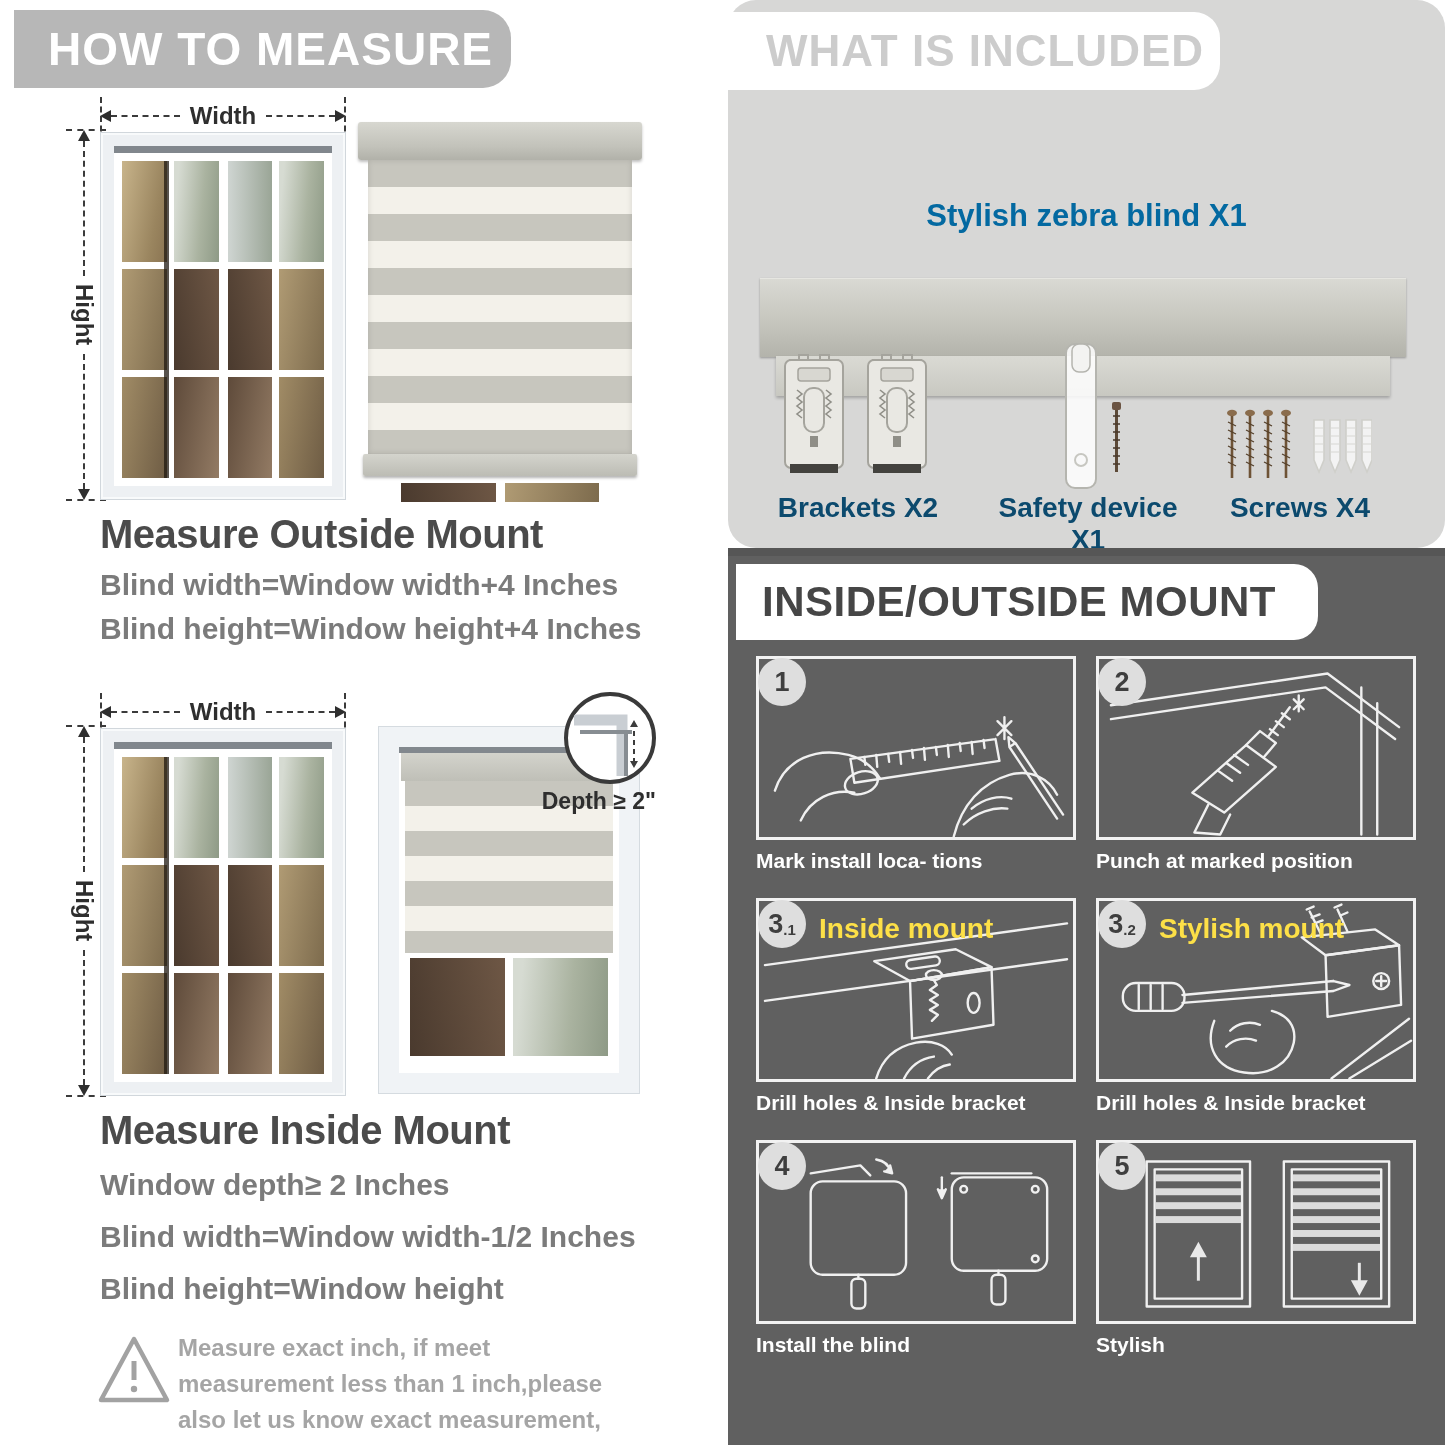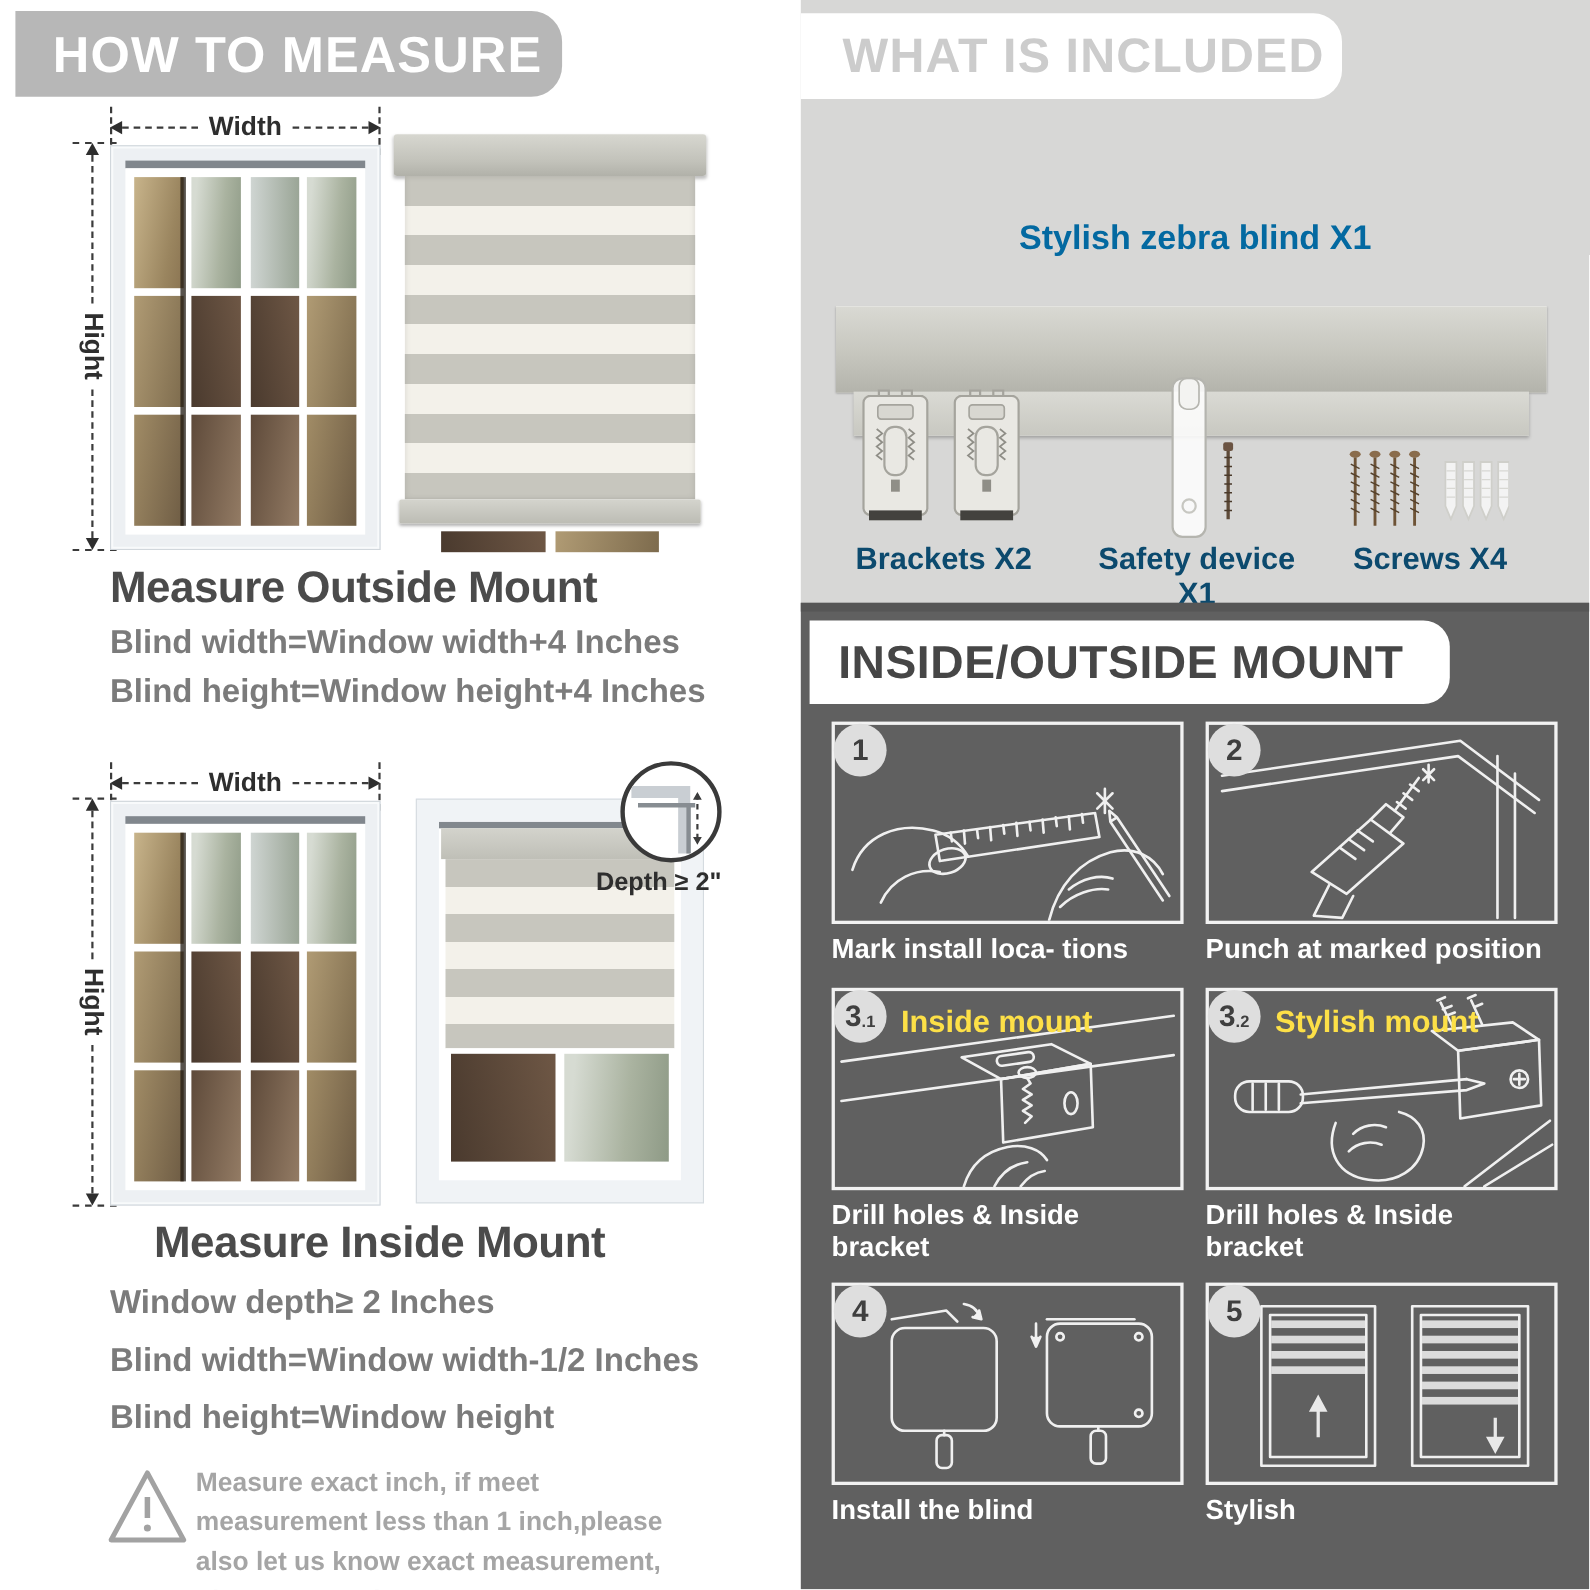--- a/index.html
+++ b/index.html
@@ -73,21 +73,21 @@
   .magnifier{position:absolute;left:186px;top:-34px;width:92px;height:92px;border-radius:50%;
      background:#fff;border:4px solid #3a3a3a;box-sizing:border-box;z-index:5;overflow:hidden;}
   .depth-label{position:absolute;right:-16px;top:62px;font-size:23px;font-weight:bold;color:#2e2e2e;white-space:nowrap;z-index:6;}
 
   .sec-title{position:absolute;font-size:40px;font-weight:bold;color:#4b4b4b;letter-spacing:-.5px;}
   .sec-line{position:absolute;font-size:30px;font-weight:bold;color:#7b7b7b;}
   .warn-text{position:absolute;font-size:24px;font-weight:bold;color:#a5a5a5;line-height:36px;width:446px;}
 
   
   .right-panel{position:absolute;left:728px;top:0;right:0;bottom:0;}
-  .light-zone{position:absolute;left:0;right:0;top:0;height:548px;background:#d7d7d6;}
+  .light-zone{position:absolute;left:0;right:0;top:0;height:548px;background:#d7d7d6;border-radius:28px;}
   .wi-header{position:absolute;left:0;top:12px;width:492px;height:78px;background:#fff;
      border-radius:0 26px 26px 0;display:flex;align-items:center;padding-left:38px;box-sizing:border-box;
      color:#cccccc;font-size:44px;font-weight:bold;letter-spacing:1px;}
   .product-label{position:absolute;left:0;right:0;top:198px;text-align:center;
      font-size:31px;font-weight:bold;color:#0369a1;}
   .hr-top{position:absolute;left:32px;right:39px;top:278px;height:78px;
      background:linear-gradient(180deg,#d9d9d3,#c6c6be 55%,#b3b3ab);
      box-shadow:0 1px 2px rgba(0,0,0,.3);border-top:1px solid #e6e6e1;}
   .hr-lip{position:absolute;left:48px;right:55px;top:356px;height:40px;
      background:linear-gradient(180deg,#dadad4,#c8c8c1);box-shadow:0 2px 3px rgba(0,0,0,.25);}
@@ -98,21 +98,21 @@
   .iom-header{position:absolute;left:8px;top:8px;width:582px;height:76px;background:#fff;
      border-radius:0 24px 24px 0;display:flex;align-items:center;padding-left:26px;box-sizing:border-box;
      color:#464646;font-size:42px;font-weight:bold;letter-spacing:.5px;}
   .steps{position:absolute;left:28px;top:100px;width:662px;display:grid;
      grid-template-columns:320px 320px;column-gap:20px;}
   .panel{height:184px;border:3px solid #f2f2f2;position:relative;box-sizing:border-box;}
   .badge{position:absolute;top:-1px;left:-1px;width:48px;height:48px;border-radius:50%;background:#dedede;
      color:#3f3f3f;font-weight:bold;font-size:27px;display:flex;align-items:center;justify-content:center;z-index:2;}
   .badge .sub{font-size:15px;margin-top:10px;}
   .plabel{position:absolute;top:12px;left:60px;font-size:28px;font-weight:bold;color:#fde047;z-index:2;text-align:right;}
-  .caption{margin:9px 0 17px;font-size:25px;font-weight:bold;color:#fff;min-height:32px;}
+  .caption{margin:9px 0 17px;font-size:21px;font-weight:bold;color:#fff;min-height:32px;}
   .art{position:absolute;inset:0;width:100%;height:100%;}
 </style>
 </head>
 <body>
 
 <div class="canvas">
 
   <div class="abs" style="left:0;top:0;width:716px;height:1445px;">
 
     <div class="banner">HOW TO MEASURE</div>
@@ -232,21 +232,21 @@
           <path d="M6,24 H54 V80" stroke="#c9ced3" stroke-width="11" fill="none"></path>
           <path d="M12,36 H64" stroke="#878d92" stroke-width="4" fill="none"></path>
           <path d="M58,36 V80" stroke="#878d92" stroke-width="4" fill="none"></path>
           <path d="M66,26 V70" stroke="#3c3c3c" stroke-width="2" stroke-dasharray="5 4" fill="none"></path>
           <path d="M66,24 l-4,7 h8 Z M66,72 l-4,-7 h8 Z" fill="#3c3c3c"></path>
         </svg>
       </div>
       <div class="depth-label">Depth ≥ 2"</div>
     </div>
 
-    <div class="sec-title" style="left:100px;top:1108px;margin-left:40px;">Measure Inside Mount</div>
+    <div class="sec-title" style="left:100px;top:1108px;">Measure Inside Mount</div>
     <div class="sec-line" style="left:100px;top:1168px;">Window depth≥ 2 Inches</div>
     <div class="sec-line" style="left:100px;top:1220px;">Blind width=Window width-1/2 Inches</div>
     <div class="sec-line" style="left:100px;top:1272px;">Blind height=Window height</div>
 
     <svg class="abs" style="left:96px;top:1334px;" width="76" height="72" viewBox="0 0 76 72">
       <path d="M38,5 L71,66 H5 Z" fill="none" stroke="#a2a2a2" stroke-width="4.5" stroke-linejoin="round"></path>
       <line x1="38" y1="27" x2="38" y2="46" stroke="#a2a2a2" stroke-width="5"></line>
       <circle cx="38" cy="55" r="3.2" fill="#a2a2a2"></circle>
     </svg>
     <div class="warn-text" style="left:178px;top:1330px;">Measure exact inch, if meet measurement less than 1 inch,please also let us know exact measurement, please do not leave it</div>

